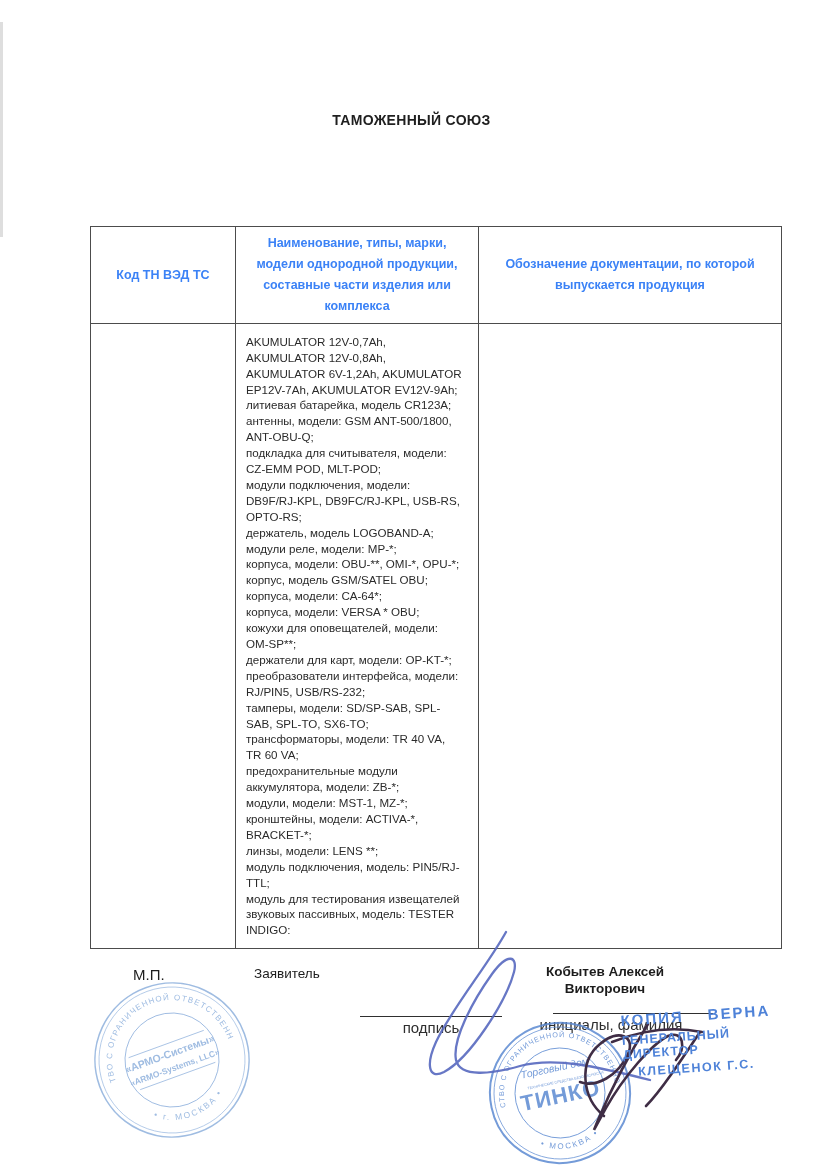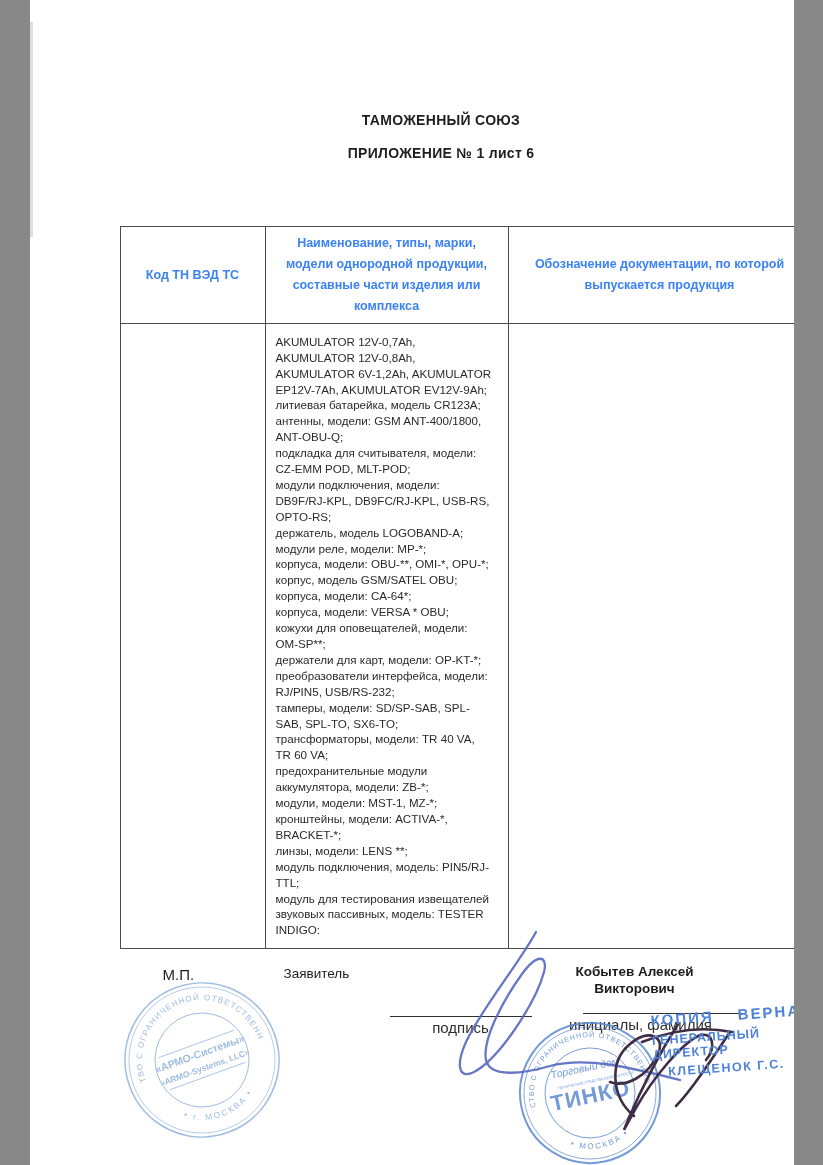--- a/index.html
+++ b/index.html
@@ -1,18 +1,18 @@
 <!DOCTYPE html>
 <html><head>
 <meta charset="utf-8">
 <style>
   html,body{margin:0;padding:0;background:#888;}
   .page{
     position:relative;
-    width:764px;height:1165px;
+    width:823px;height:1165px;
     background:#ffffff;
     font-family:"Liberation Sans", sans-serif;
     color:#1c1c1c;
     overflow:hidden;
     margin:0 auto;
   }
   .edge-artifact{
     position:absolute;left:0;top:22px;width:3px;height:215px;
     background:#dedede;
   }
@@ -78,37 +78,36 @@
 </style>
 </head>
 <body>
 
 <div class="page">
 
   <div class="edge-artifact"></div>
 
   <div class="doc-header">
     <div class="hline">ТАМОЖЕННЫЙ СОЮЗ</div>
-    <div class="hline">ПРИЛОЖЕНИЕ № 1 лист 6</div>
   </div>
 
   <table class="decl">
     <tbody>
       <tr>
         <td class="th col1">Код ТН ВЭД ТС</td>
         <td class="th col2">Наименование, типы, марки, модели однородной продукции, составные части изделия или комплекса</td>
         <td class="th col3">Обозначение документации, по которой выпускается продукция</td>
       </tr>
       <tr>
         <td class="body-cell col1"></td>
         <td class="body-cell col2">
           <div class="product-list">
               <div>AKUMULATOR 12V-0,7Ah, AKUMULATOR 12V-0,8Ah, AKUMULATOR 6V-1,2Ah, AKUMULATOR EP12V-7Ah, AKUMULATOR EV12V-9Ah;</div>
               <div>литиевая батарейка, модель CR123A;</div>
-              <div>антенны, модели: GSM ANT-400/1800, ANT-OBU-Q;</div>
+              <div>антенны, модели: GSM ANT-500/1800, ANT-OBU-Q;</div>
               <div>подкладка для считывателя, модели: CZ-EMM POD, MLT-POD;</div>
               <div>модули подключения, модели: DB9F/RJ-KPL, DB9FC/RJ-KPL, USB-RS, OPTO-RS;</div>
               <div>держатель, модель LOGOBAND-A;</div>
               <div>модули реле, модели: MP-*;</div>
               <div>корпуса, модели: OBU-**, OMI-*, OPU-*;</div>
               <div>корпус, модель GSM/SATEL OBU;</div>
               <div>корпуса, модели: CA-64*;</div>
               <div>корпуса, модели: VERSA * OBU;</div>
               <div>кожухи для оповещателей, модели: OM-SP**;</div>
               <div>держатели для карт, модели: OP-KT-*;</div>

